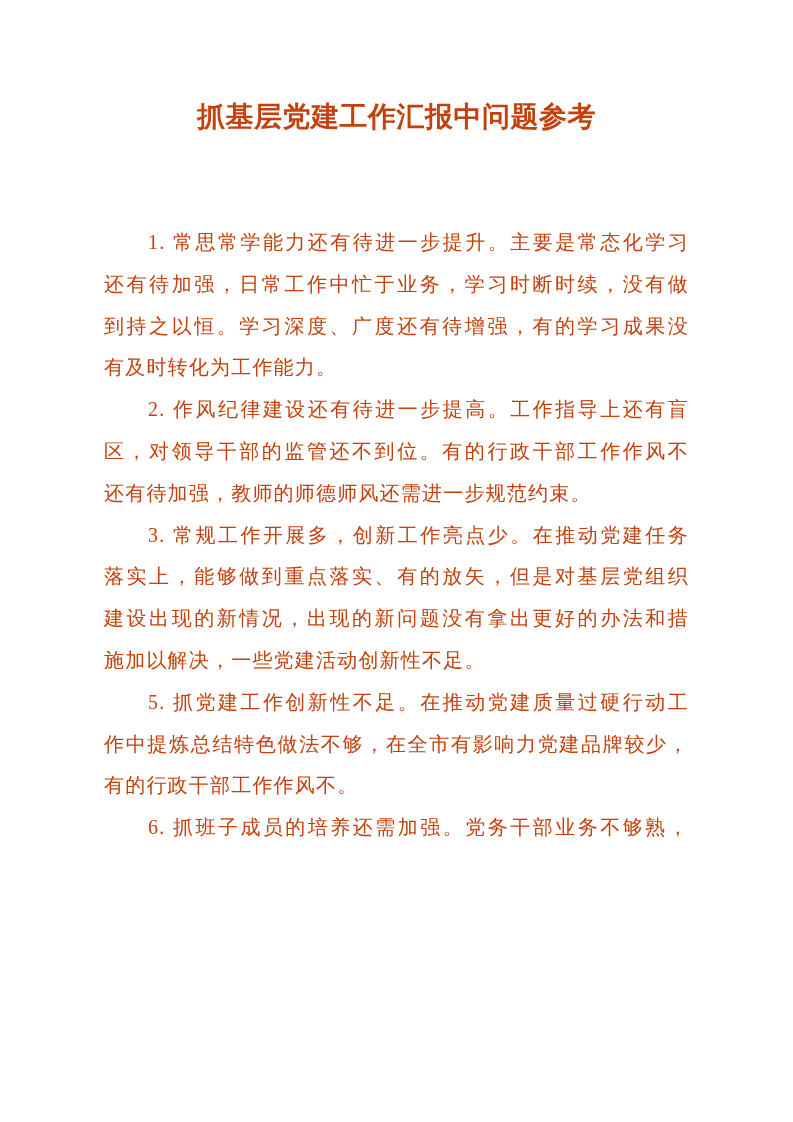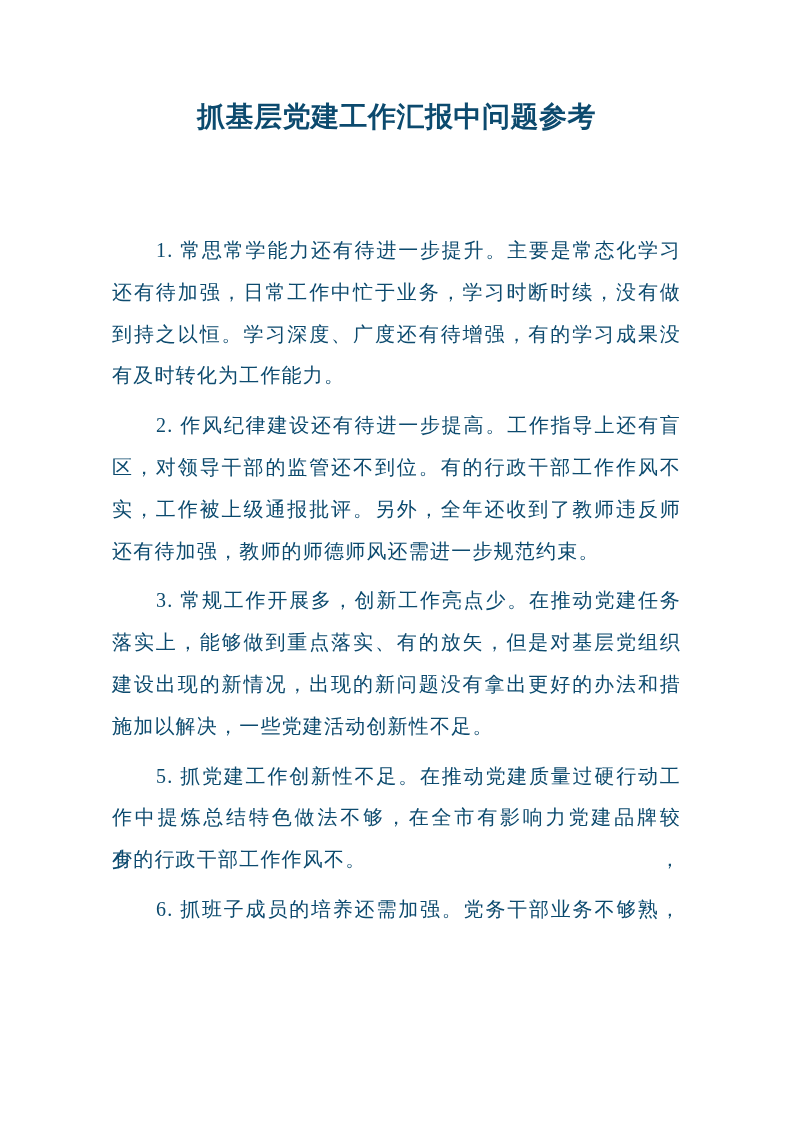--- a/index.html
+++ b/index.html
@@ -5,21 +5,21 @@
   html, body {
     margin: 0;
     padding: 0;
     background: #ffffff;
   }
   .page {
     position: relative;
     width: 793px;
     height: 1008px;
     background: #ffffff;
-    color: #0c4a6e;
+    color: #c2410c;
     font-family: "Liberation Serif", "DejaVu Serif", serif;
     overflow: hidden;
   }
   .doc-title {
     position: absolute;
     top: 96px;
     left: 0;
     width: 100%;
     margin: 0;
     text-align: center;
@@ -29,21 +29,21 @@
     letter-spacing: 0.5px;
     white-space: nowrap;
   }
   .doc-body {
     position: absolute;
     top: 222px;
     left: 104px;
     width: 585px;
   }
   .para {
-    margin: 8px;
+    margin: 0;
     padding: 0;
   }
   .line {
     height: 41.8px;
     line-height: 41.8px;
     font-size: 20px;
     letter-spacing: 1.2px;
     text-align: justify;
     text-align-last: justify;
     overflow: visible;
@@ -64,21 +64,20 @@
   <div class="doc-body" id="doc-body">
       <div class="para">
         <div class="line first">1. 常思常学能力还有待进一步提升。主要是常态化学习</div>
         <div class="line">还有待加强，日常工作中忙于业务，学习时断时续，没有做</div>
         <div class="line">到持之以恒。学习深度、广度还有待增强，有的学习成果没</div>
         <div class="line plast">有及时转化为工作能力。</div>
       </div>
       <div class="para">
         <div class="line first">2. 作风纪律建设还有待进一步提高。工作指导上还有盲</div>
         <div class="line">区，对领导干部的监管还不到位。有的行政干部工作作风不</div>
-        <div class="line">实，工作被上级通报批评。另外，全年还收到了教师违反师</div>
         <div class="line plast">还有待加强，教师的师德师风还需进一步规范约束。</div>
       </div>
       <div class="para">
         <div class="line first">3. 常规工作开展多，创新工作亮点少。在推动党建任务</div>
         <div class="line">落实上，能够做到重点落实、有的放矢，但是对基层党组织</div>
         <div class="line">建设出现的新情况，出现的新问题没有拿出更好的办法和措</div>
         <div class="line plast">施加以解决，一些党建活动创新性不足。</div>
       </div>
       <div class="para">
         <div class="line first">5. 抓党建工作创新性不足。在推动党建质量过硬行动工</div>

